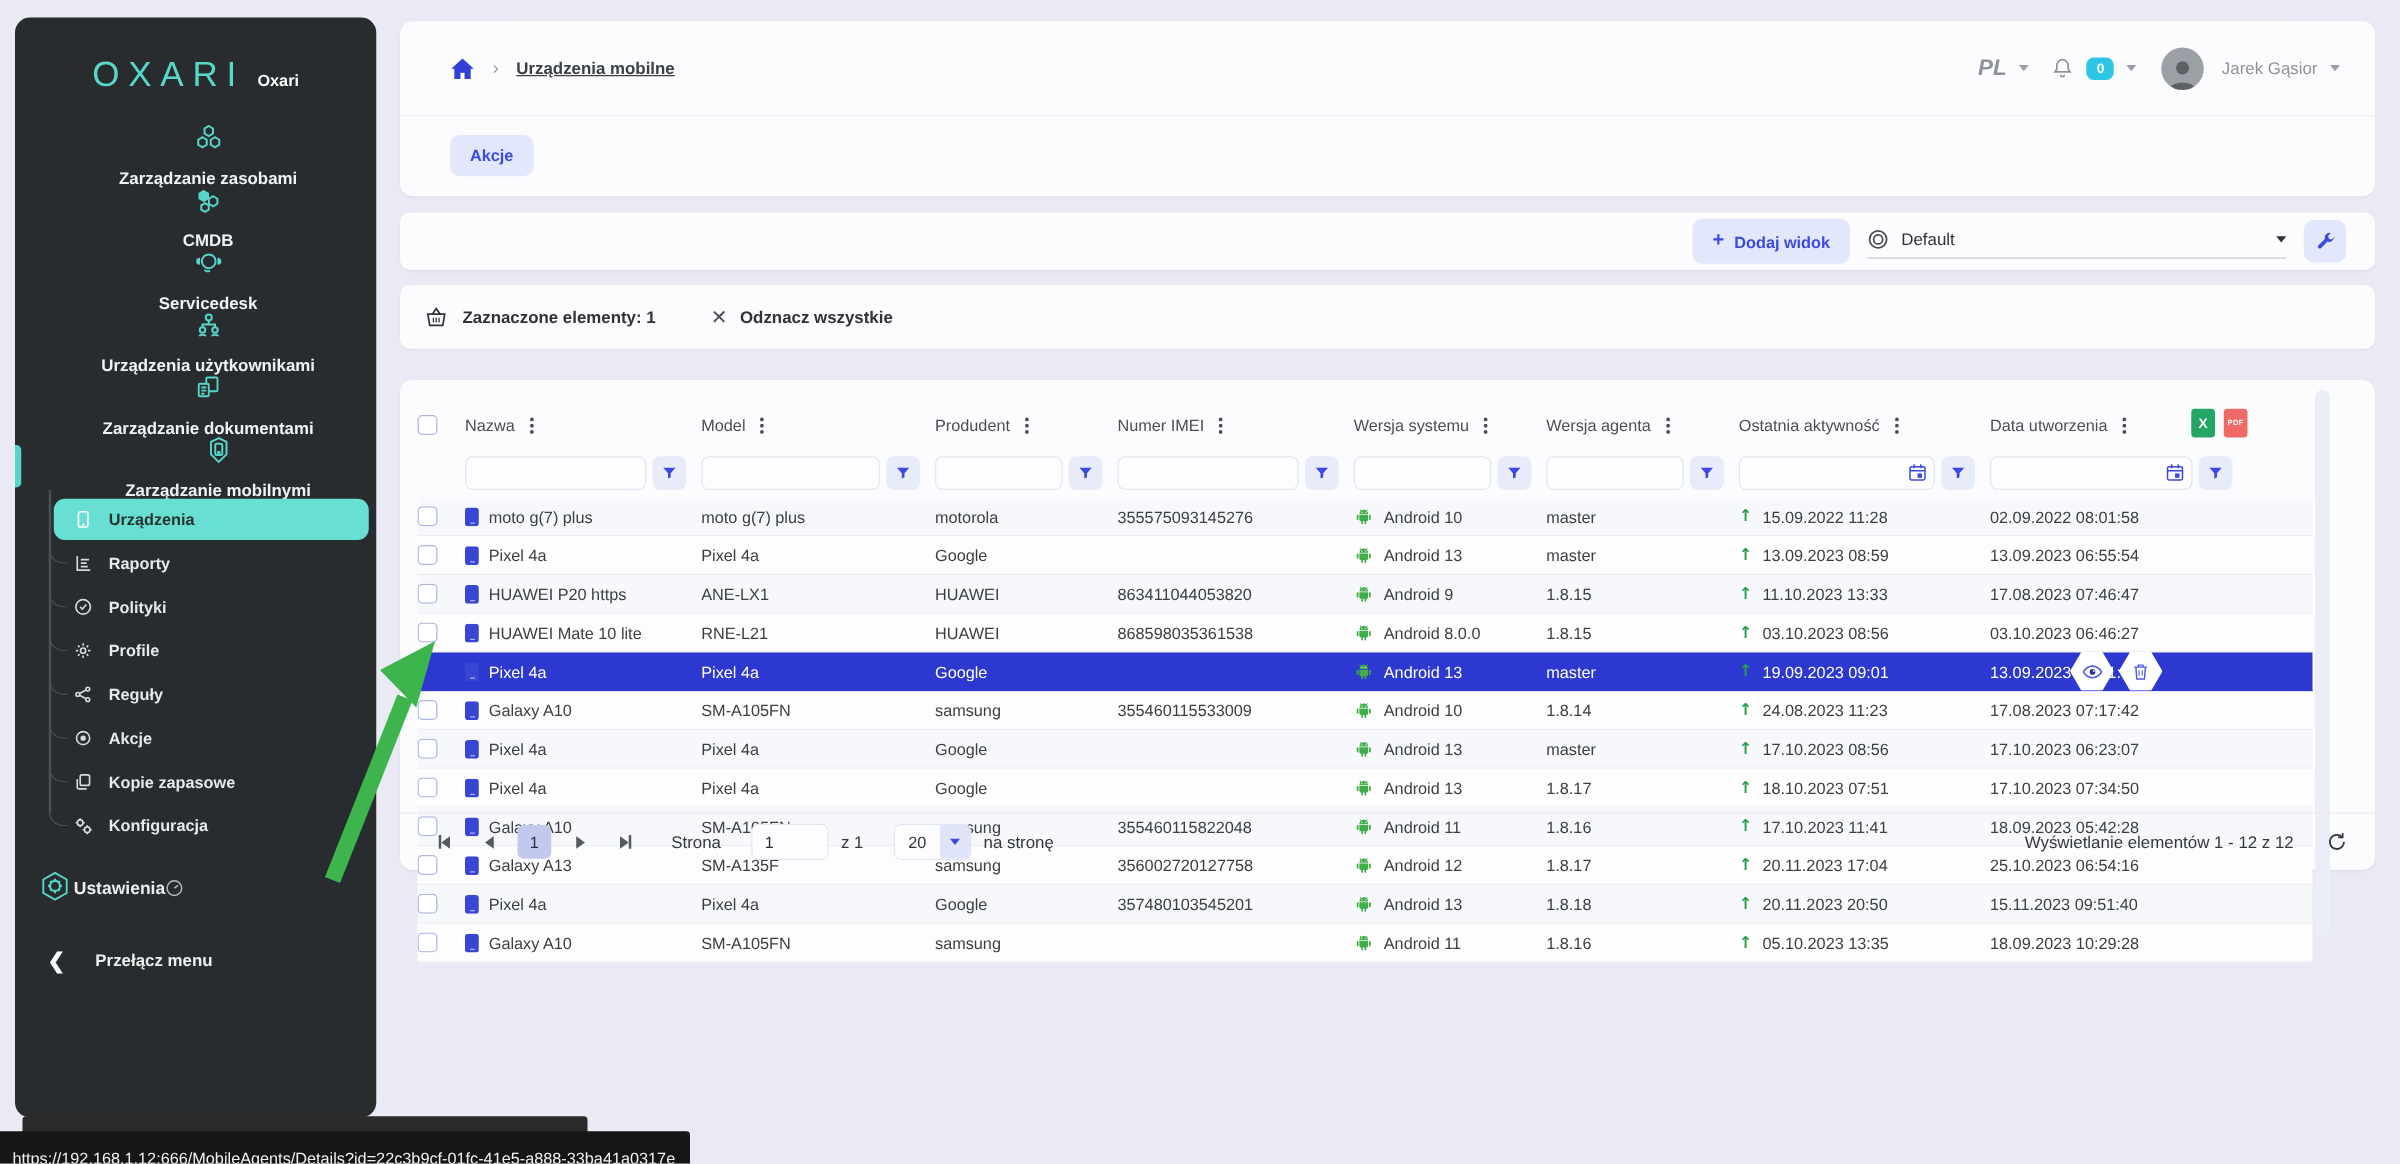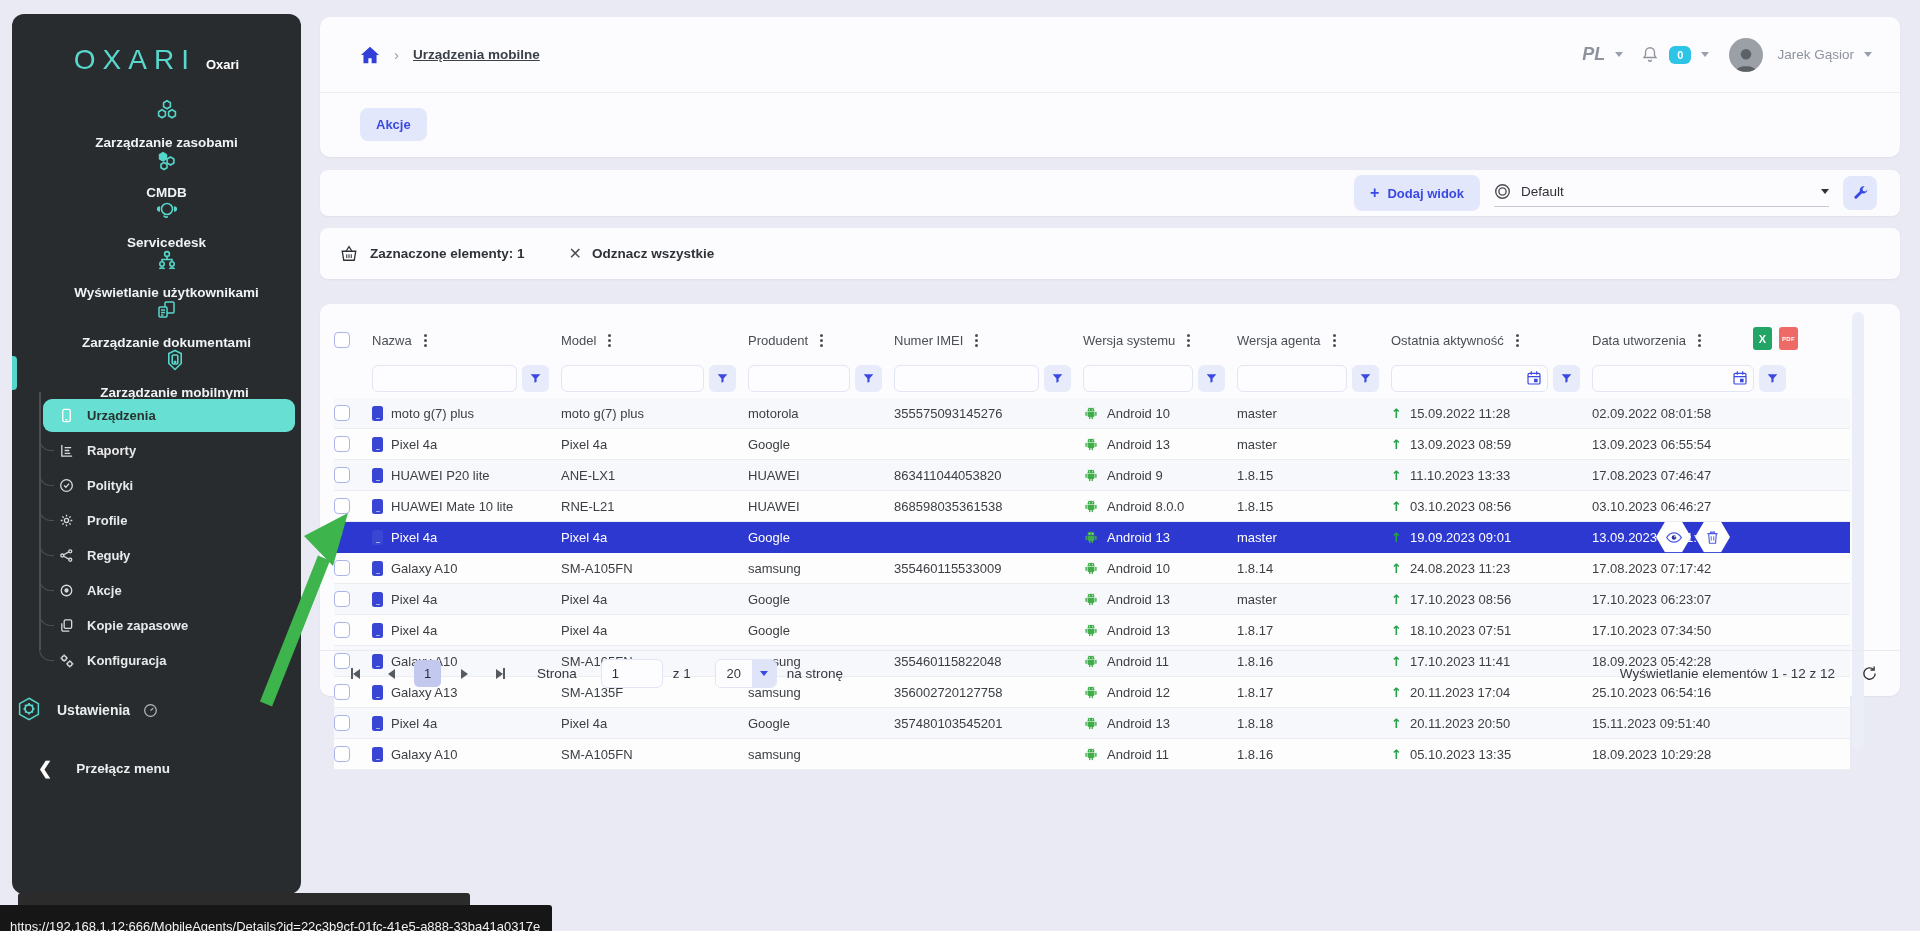--- a/index.html
+++ b/index.html
@@ -22,21 +22,21 @@
   .submenu { position:relative; }
   .trunk { position:absolute; left:27px; top:-6px; height:258px; width:1.5px; background:#4b5054; }
   .sub-item { position:relative; height:35px; display:flex; align-items:center; gap:12px; padding-left:46px; cursor:pointer; }
   .sub-item .arc { position:absolute; left:27px; top:-1px; width:15px; height:19px;
                    border-left:1.5px solid #4b5054; border-bottom:1.5px solid #4b5054; border-bottom-left-radius:12px; }
   .sub-item .sicon { width:17px; height:17px; flex:0 0 17px; display:flex; align-items:center; justify-content:center; }
   .sub-item .slabel { font-size:13px; font-weight:bold; color:#e8e9ea; }
   .sub-item.active .pill { position:absolute; left:31px; right:6px; top:1px; bottom:1px; background:#67dfd2; border-radius:9px; }
   .sub-item.active .sicon, .sub-item.active .slabel { position:relative; z-index:1; }
   .sub-item.active .slabel { color:#27332f; }
-  .settings-item { height:52px; margin-top:6px; display:flex; align-items:center; gap:13px; padding-left:2px; cursor:pointer; }
+  .settings-item { height:52px; margin-top:6px; display:flex; align-items:center; padding-left:17px; cursor:pointer; }
   .settings-item .nlabel { font-size:14px; font-weight:bold; }
   .toggle-item { height:44px; margin-top:10px; display:flex; align-items:center; gap:24px; padding-left:26px; cursor:pointer; }
   .toggle-item .chev { color:#fff; font-size:17px; font-weight:bold; }
   .toggle-item .nlabel { font-size:13.5px; font-weight:bold; }
 
   
   .card { position:absolute; left:320px; width:1580px; background:#fcfcfe; border-radius:10px;
           box-shadow:0 1px 2px rgba(40,45,80,.05); }
   .card1 { top:17px; height:140px; }
   .crumb-row { display:flex; align-items:center; height:75px; padding:0 28px 0 40px; }
@@ -185,21 +185,21 @@
       <span class="nicon">
         <svg width="24" height="24" viewBox="0 0 24 24" fill="none" stroke="#56d6ca" stroke-width="1.6">
           <circle cx="12" cy="6" r="2.4"></circle>
             <path d="M12 8.5v3"></path>
             <path d="M12 11.5h-5v2M12 11.5h5v2"></path>
           <circle cx="7" cy="16" r="2.2"></circle>
             <circle cx="17" cy="16" r="2.2"></circle>
             <path d="M4.5 21c.5-1.5 4.5-1.5 5 0M14.5 21c.5-1.5 4.5-1.5 5 0"></path>
         </svg>
       </span>
-      <span class="nlabel">Wyświetlanie użytkownikami</span>
+      <span class="nlabel">Urządzenia użytkownikami</span>
       <svg class="gauge" viewBox="0 0 16 16" fill="none" stroke="#cfd2d4" stroke-width="1.3">
           <circle cx="8" cy="8" r="6.2"></circle>
           <path d="M8 8l3-2.4"></path>
         </svg>
     </div>
     <div class="nav-item">
       <span class="nicon">
         <svg width="24" height="24" viewBox="0 0 24 24" fill="none" stroke="#56d6ca" stroke-width="1.5">
           <rect x="10" y="4" width="9" height="11" rx="1"></rect>
             <rect x="4" y="9" width="8" height="10" rx="1" fill="#282c2f"></rect>
@@ -672,21 +672,21 @@
           <span class="v-created">13.09.2023 06:55:54</span>
         </div>
 
   </div>
       <div class="tgrid trow">
     <div class="cell">
           <span class="checkbox"></span>
         </div>
     <div class="cell">
           <span class="phone-ic"></span>
-          <span class="v-name">HUAWEI P20 lite</span>
+          <span class="v-name">HUAWEI P20 https</span>
         </div>
     <div class="cell">
           <span class="v-model">ANE-LX1</span>
         </div>
     <div class="cell">
           <span class="v-producer">HUAWEI</span>
         </div>
     <div class="cell">
           <span class="v-imei">863411044053820</span>
         </div>

